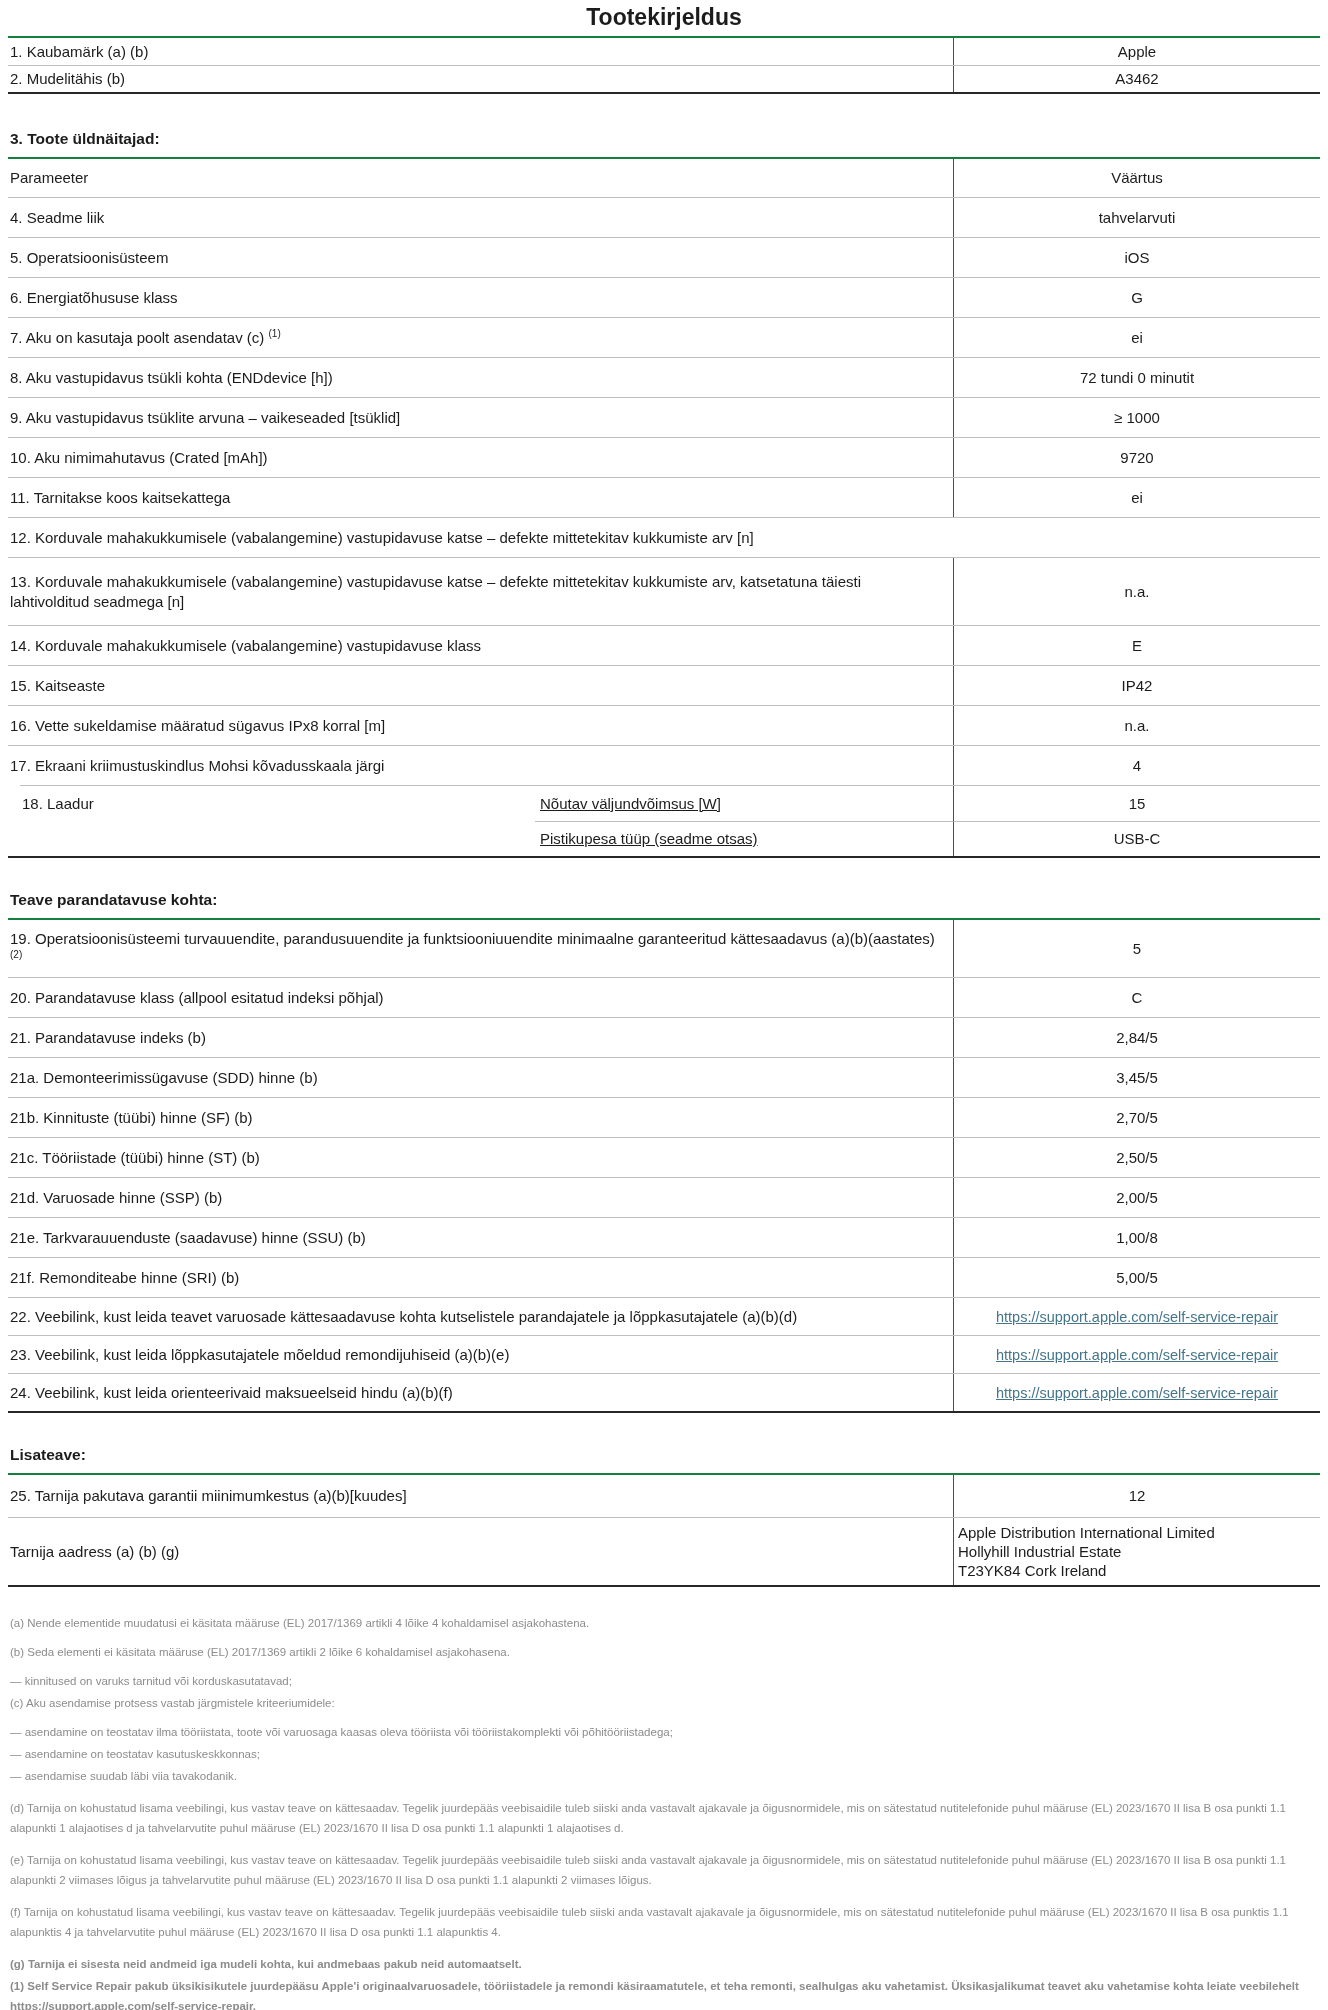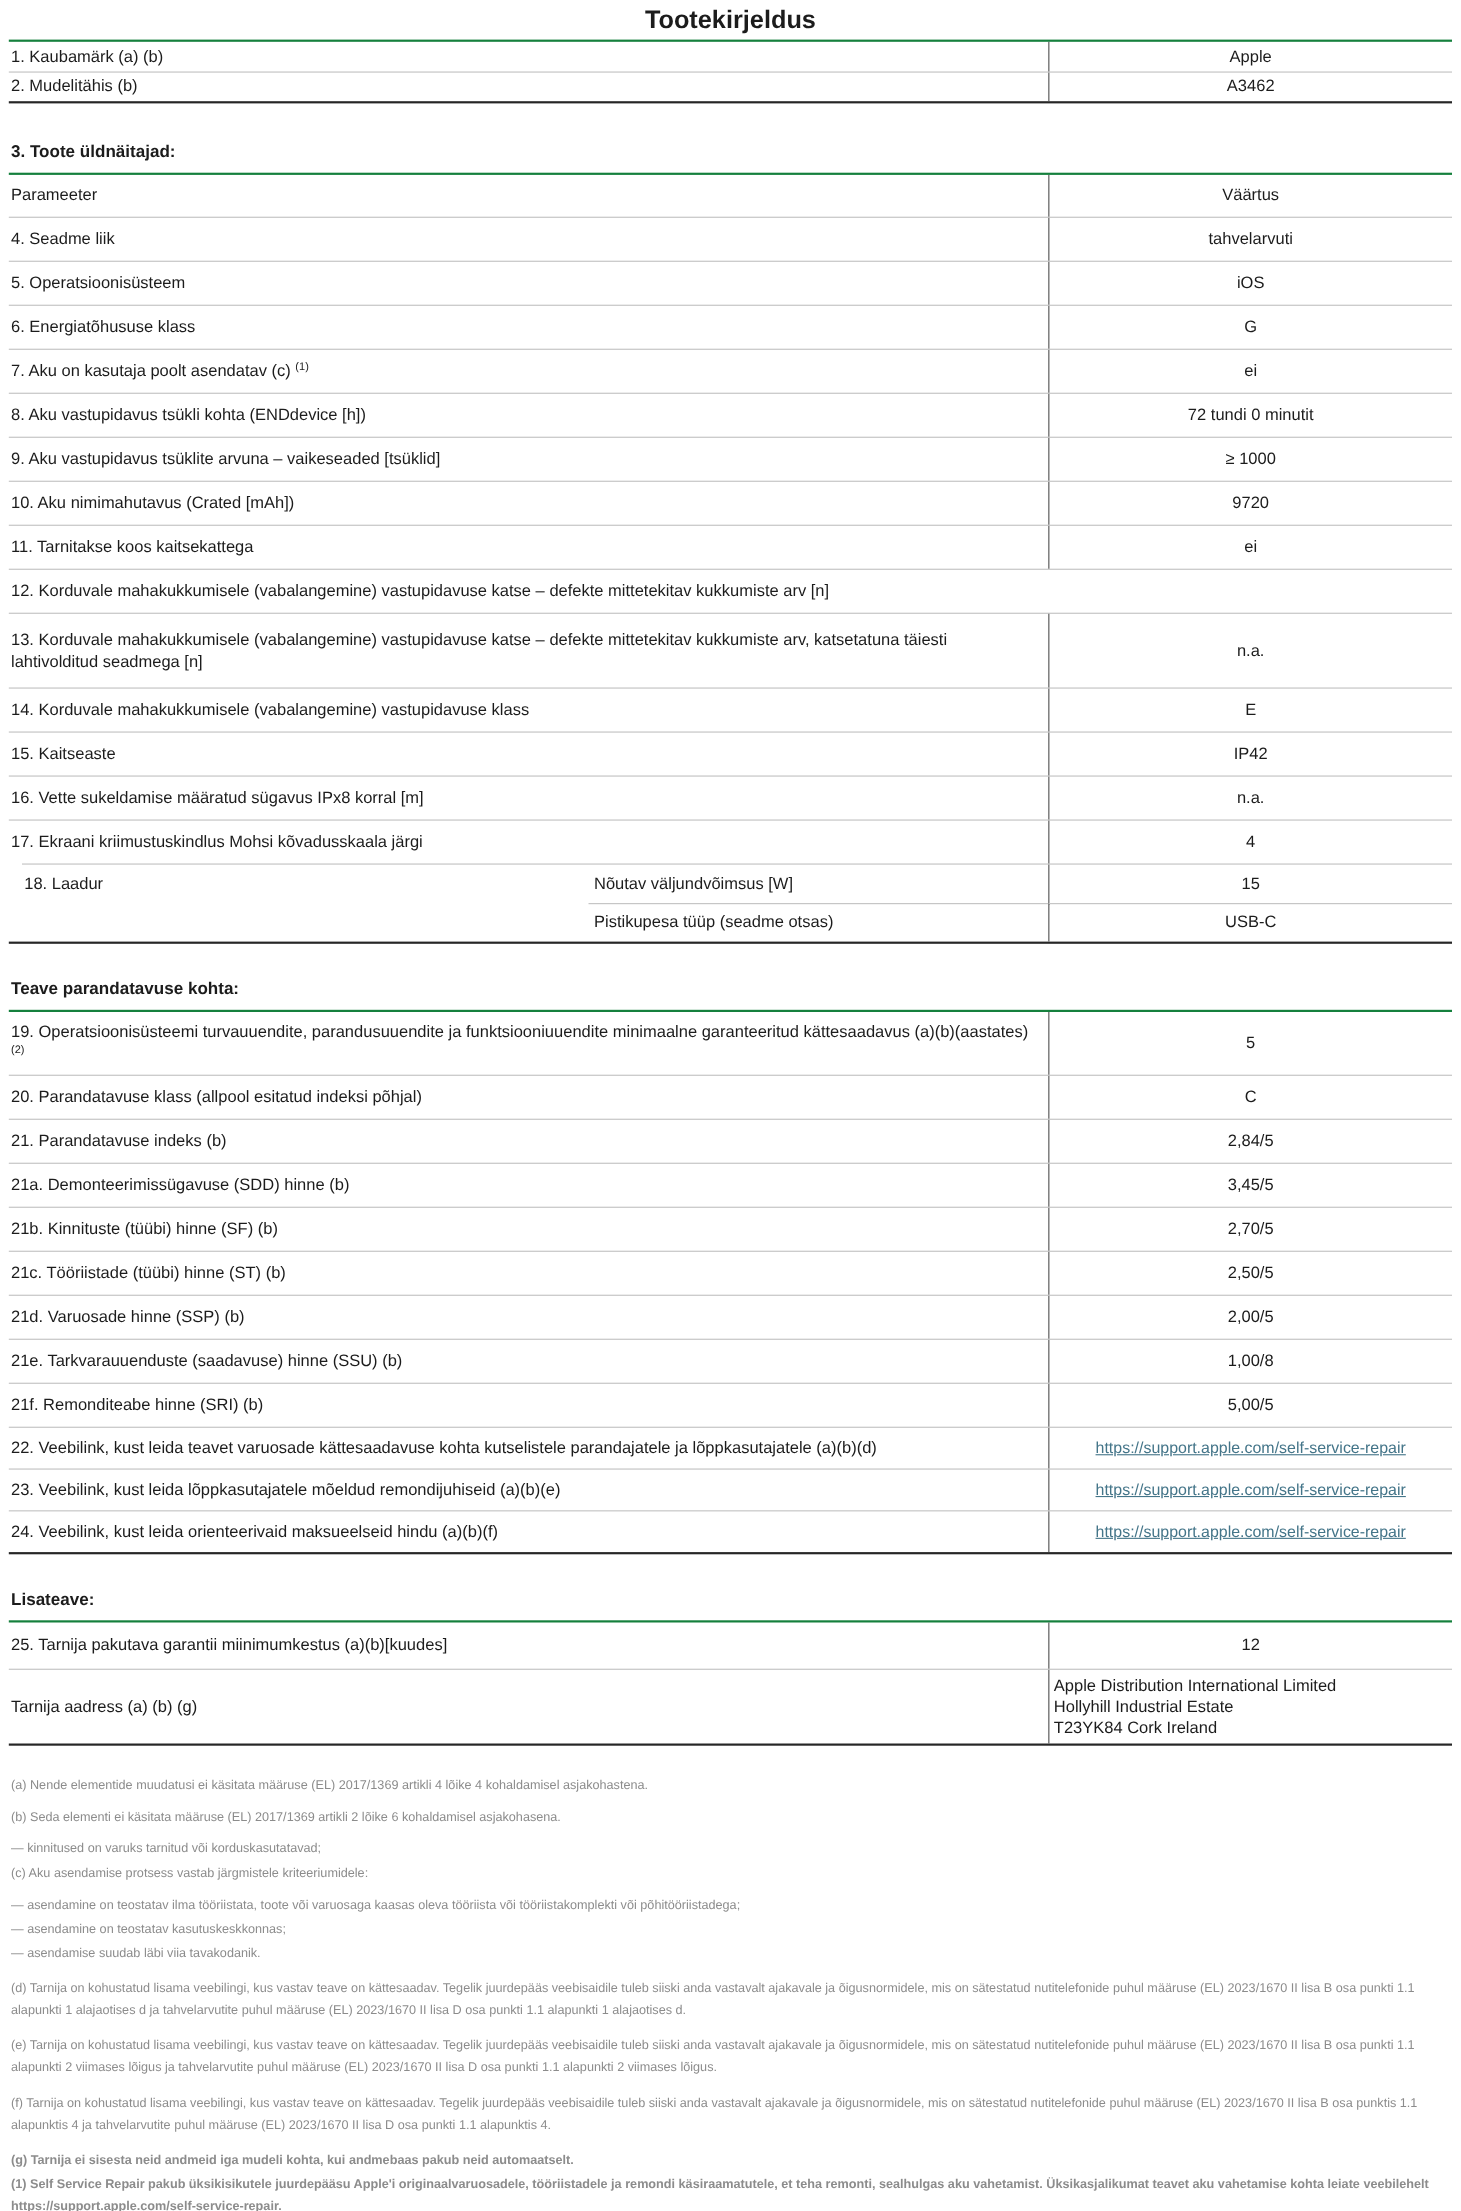--- a/index.html
+++ b/index.html
@@ -42,21 +42,21 @@
   .r27 { min-height: 27px; }
   .r27 .cell { padding-top: 2px; padding-bottom: 2px; }
   .r38 { min-height: 38px; }
   .r40 { min-height: 40px; }
   .r42 { min-height: 42px; }
   .r57 { min-height: 57px; }
   .r68 { min-height: 68px; }
 
   .charger { grid-template-columns: 515px 1fr 367px; grid-template-rows: 35px 35px; margin-left: 12px; }
   .charger .chargerlabel { grid-row: 1 / 3; align-self: start; height: 35px; }
-  .charger .sublabel { padding-left: 5px; padding-right: 8px; }
+  .charger .sublabel { padding-left: 5px; padding-right: 8px; text-decoration: underline; }
   .charger .sep { border-top: 1px solid #c0c0c0; }
 
   .addr-value {
     flex-direction: column;
     align-items: flex-start;
     justify-content: center;
     text-align: left;
     padding: 4px 4px;
     line-height: 19px;
   }

